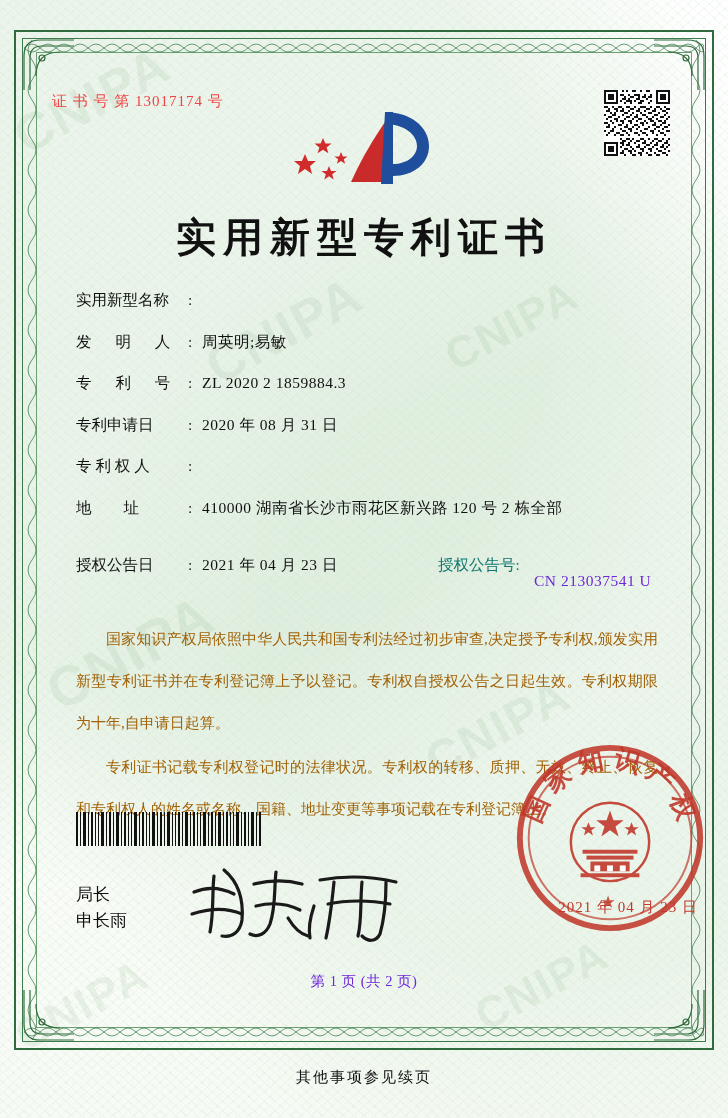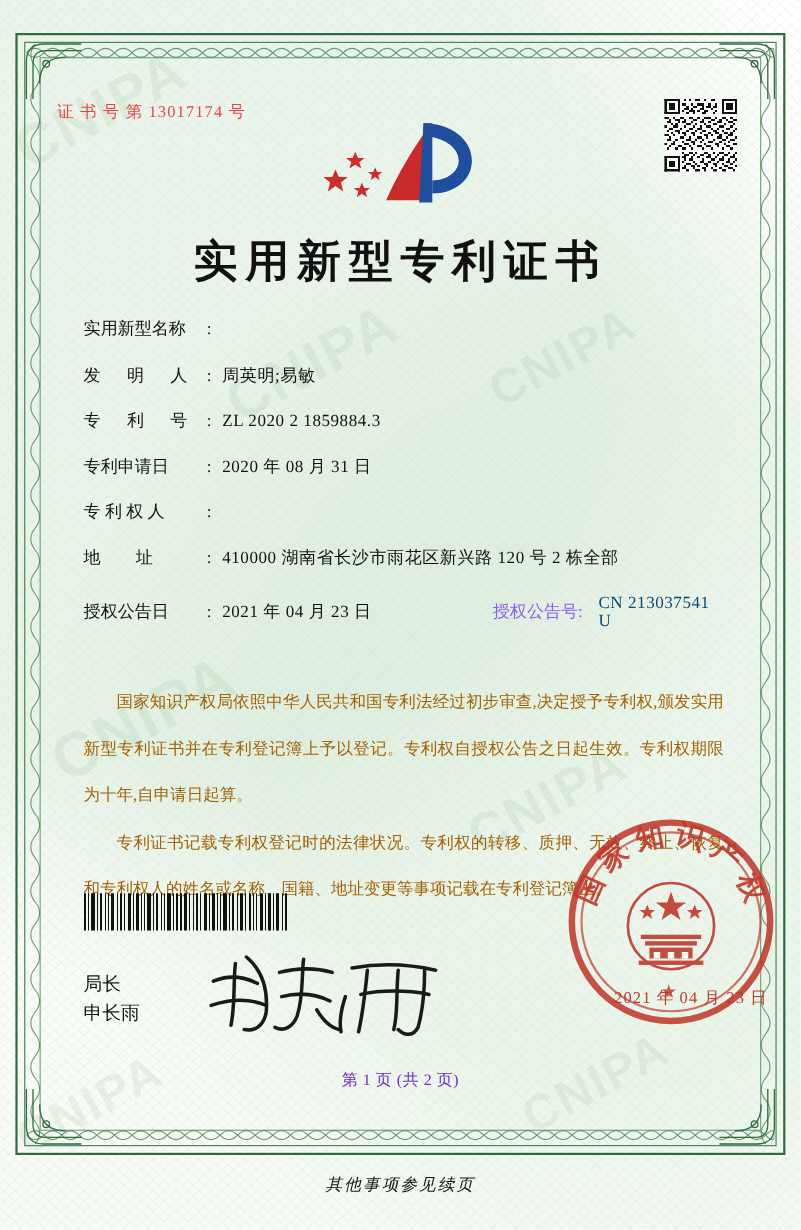--- a/index.html
+++ b/index.html
@@ -170,24 +170,23 @@
   .field-colon { width: 14px; flex: none; }
   .field-value {
     flex: 1;
     color: #111;
     letter-spacing: .5px;
   }
   .field-row.dual .field-value { flex: none; width: 236px; }
   .sub-label {
     width: 96px;
     flex: none;
-    color: #8b5cf6;
-    margin-left: 10px;
-  }
-  .sub-value { color: #0c4a6e; letter-spacing: .5px; }
+    color: #0f766e;
+  }
+  .sub-value { color: #6d28d9; letter-spacing: .5px; margin-top: 32px; }
 
   
   .paras {
     position: absolute;
     left: 24px;
     top: 548px;
     width: 582px;
     font-size: 15px;
     line-height: 42px;
     text-align: justify;
@@ -250,21 +249,20 @@
   }
 
   .footer-note {
     position: absolute;
     left: 0; right: 0;
     top: 1068px;
     text-align: center;
     font-size: 15px;
     letter-spacing: 2px;
     color: #111;
-    font-style: italic;
   }
 </style>
 </head>
 <body>
 
 <div id="certificate">
 
   <div class="bg-wash"></div>
 
   <div class="watermark wm1">CNIPA</div>

